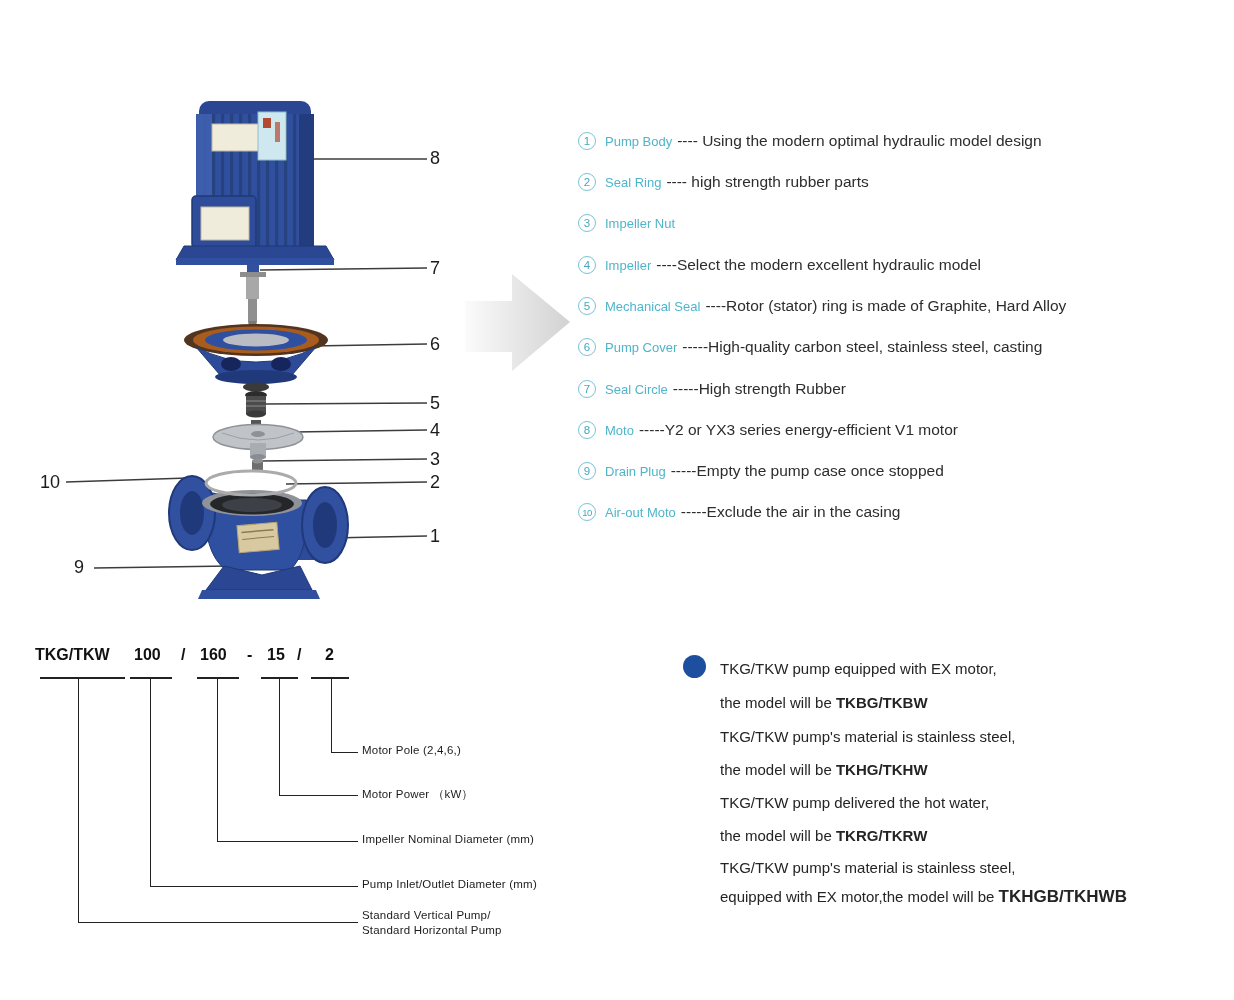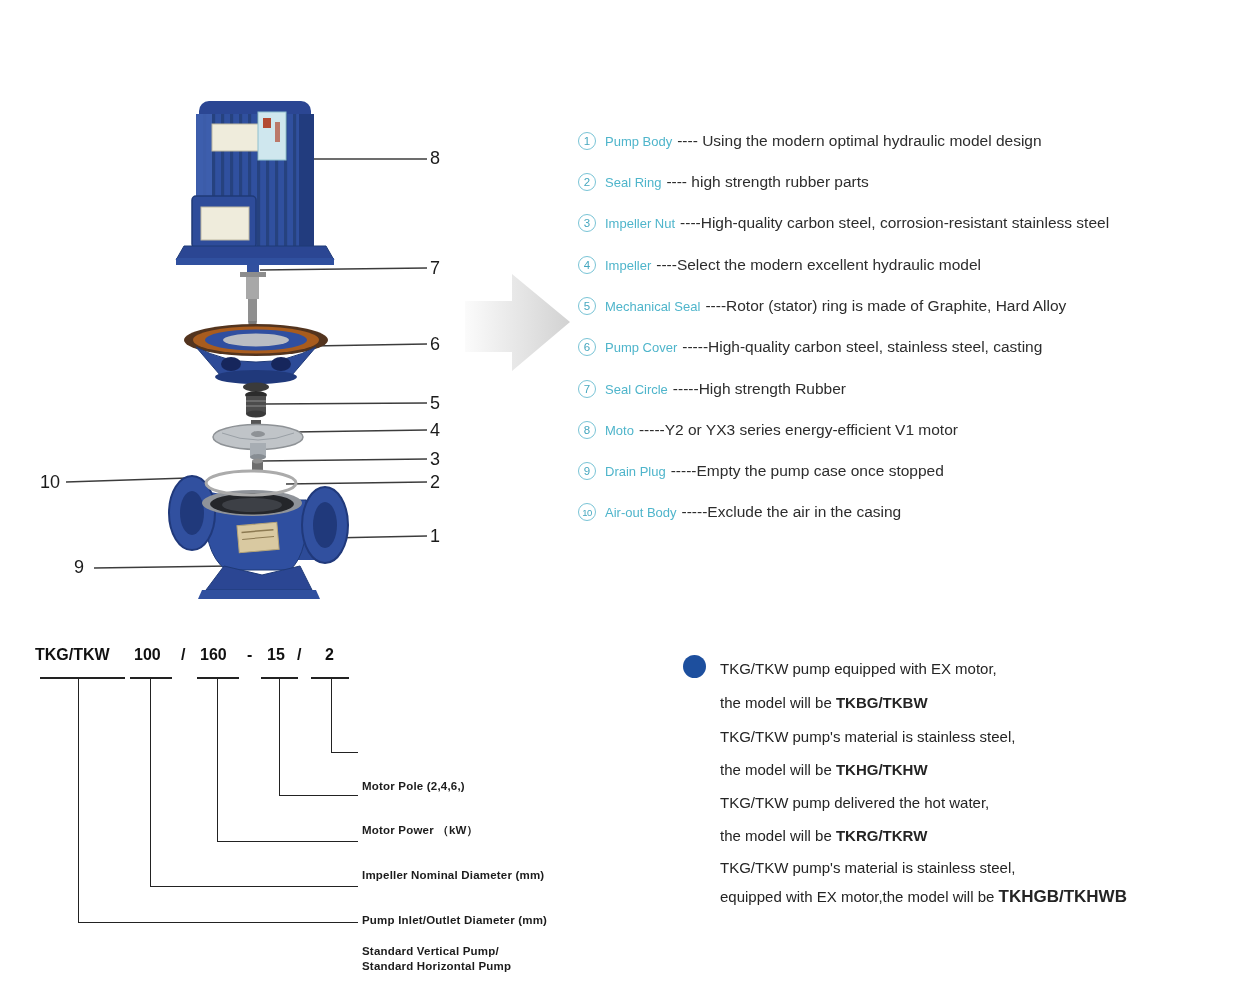--- a/index.html
+++ b/index.html
@@ -20,21 +20,21 @@
   .cnum{width:18px;height:18px;border:1.2px solid #79c4d6;border-radius:50%;color:#45a7bf;
         font-size:11.5px;display:flex;align-items:center;justify-content:center;margin-right:9px;flex:none;box-sizing:border-box;}
   .cnum-10{font-size:9.5px;letter-spacing:-0.5px;}
   .pname{color:#4fb5cb;font-size:13px;margin-right:5px;}
   .pdesc{color:#2d2d2d;font-size:15.5px;}
 
   
   .mc-seg{position:absolute;top:646px;font-weight:bold;font-size:16px;color:#111;}
   .mc-u{position:absolute;top:677px;height:2px;background:#222;}
   .mc-c{position:absolute;top:679px;border-left:1.6px solid #222;border-bottom:1.6px solid #222;}
-  .mc-label{position:absolute;left:362px;font-size:11.5px;color:#1c1c1c;font-weight:700;letter-spacing:0.2px;margin-top:36px;}
+  .mc-label{position:absolute;left:362px;font-size:11.5px;color:#1c1c1c;font-weight:400;letter-spacing:0.2px;}
   .mc-label div{line-height:15px;}
 
   
   .note-bullet{position:absolute;left:683px;top:655px;width:23px;height:23px;border-radius:50%;background:#1d4f9e;}
   .note-line{position:absolute;left:720px;font-size:15px;color:#242424;white-space:nowrap;}
   .note-line b{font-weight:bold;}
   .note-line .big{font-size:17px;text-align:center;}
 </style>
 </head>
 <body>
@@ -166,21 +166,20 @@
     <span class="pdesc">---- Using the modern optimal hydraulic model design</span>
   </div>
   <div class="plist-row" style="top:171px">
     <span class="cnum">2</span>
     <span class="pname">Seal Ring</span>
     <span class="pdesc">---- high strength rubber parts</span>
   </div>
   <div class="plist-row" style="top:212px">
     <span class="cnum">3</span>
     <span class="pname">Impeller Nut</span>
-    <span class="pdesc">----High-quality carbon steel, corrosion-resistant stainless steel</span>
   </div>
   <div class="plist-row" style="top:254px">
     <span class="cnum">4</span>
     <span class="pname">Impeller</span>
     <span class="pdesc">----Select the modern excellent hydraulic model</span>
   </div>
   <div class="plist-row" style="top:295px">
     <span class="cnum">5</span>
     <span class="pname">Mechanical Seal</span>
     <span class="pdesc">----Rotor (stator) ring is made of Graphite, Hard Alloy</span>
@@ -200,21 +199,21 @@
     <span class="pname">Moto</span>
     <span class="pdesc">-----Y2 or YX3 series energy-efficient V1 motor</span>
   </div>
   <div class="plist-row" style="top:460px">
     <span class="cnum">9</span>
     <span class="pname">Drain Plug</span>
     <span class="pdesc">-----Empty the pump case once stopped</span>
   </div>
   <div class="plist-row" style="top:501px">
     <span class="cnum cnum-10">10</span>
-    <span class="pname">Air-out Body</span>
+    <span class="pname">Air-out Moto</span>
     <span class="pdesc">-----Exclude the air in the casing</span>
   </div>
 
   <span class="mc-seg" style="left:35px">TKG/TKW</span>
   <span class="mc-seg" style="left:134px">100</span>
   <span class="mc-seg" style="left:181px">/</span>
   <span class="mc-seg" style="left:200px">160</span>
   <span class="mc-seg" style="left:247px">-</span>
   <span class="mc-seg" style="left:267px">15</span>
   <span class="mc-seg" style="left:297px">/</span>

